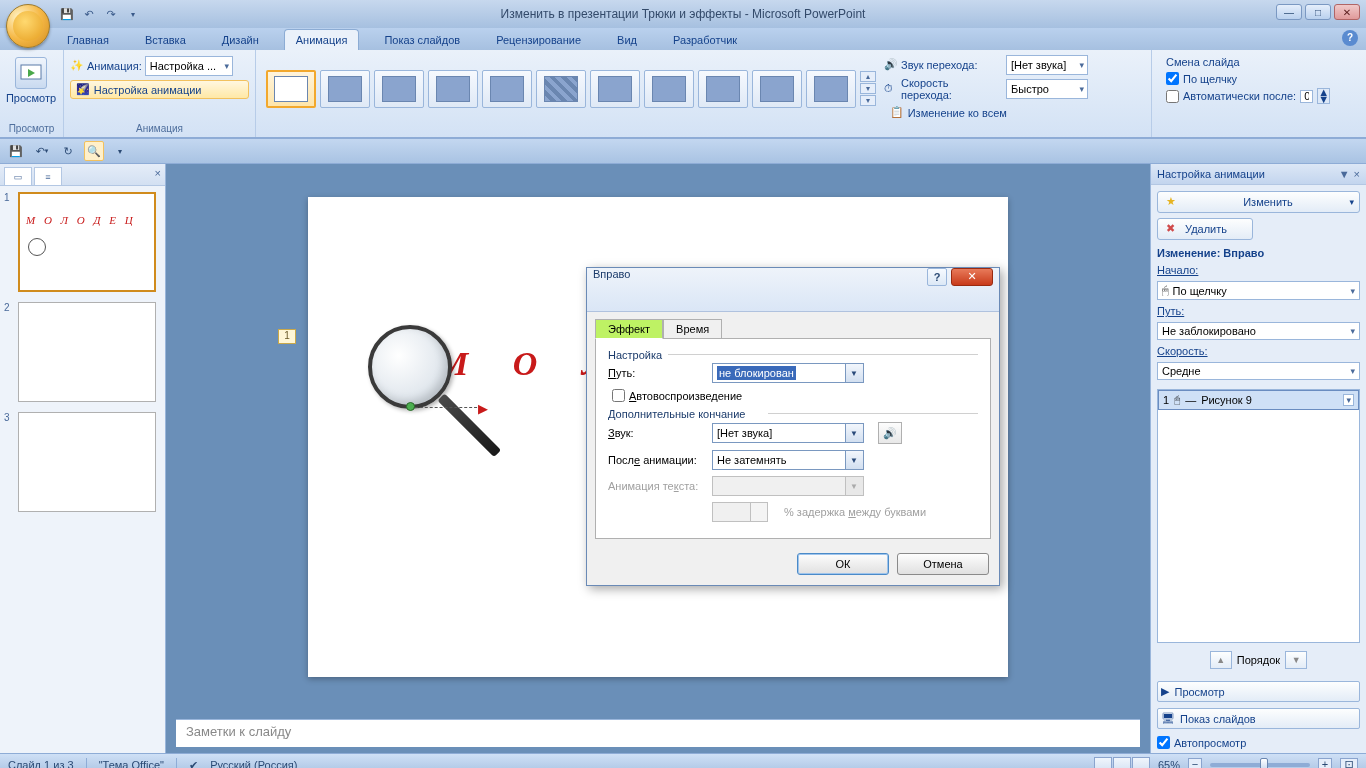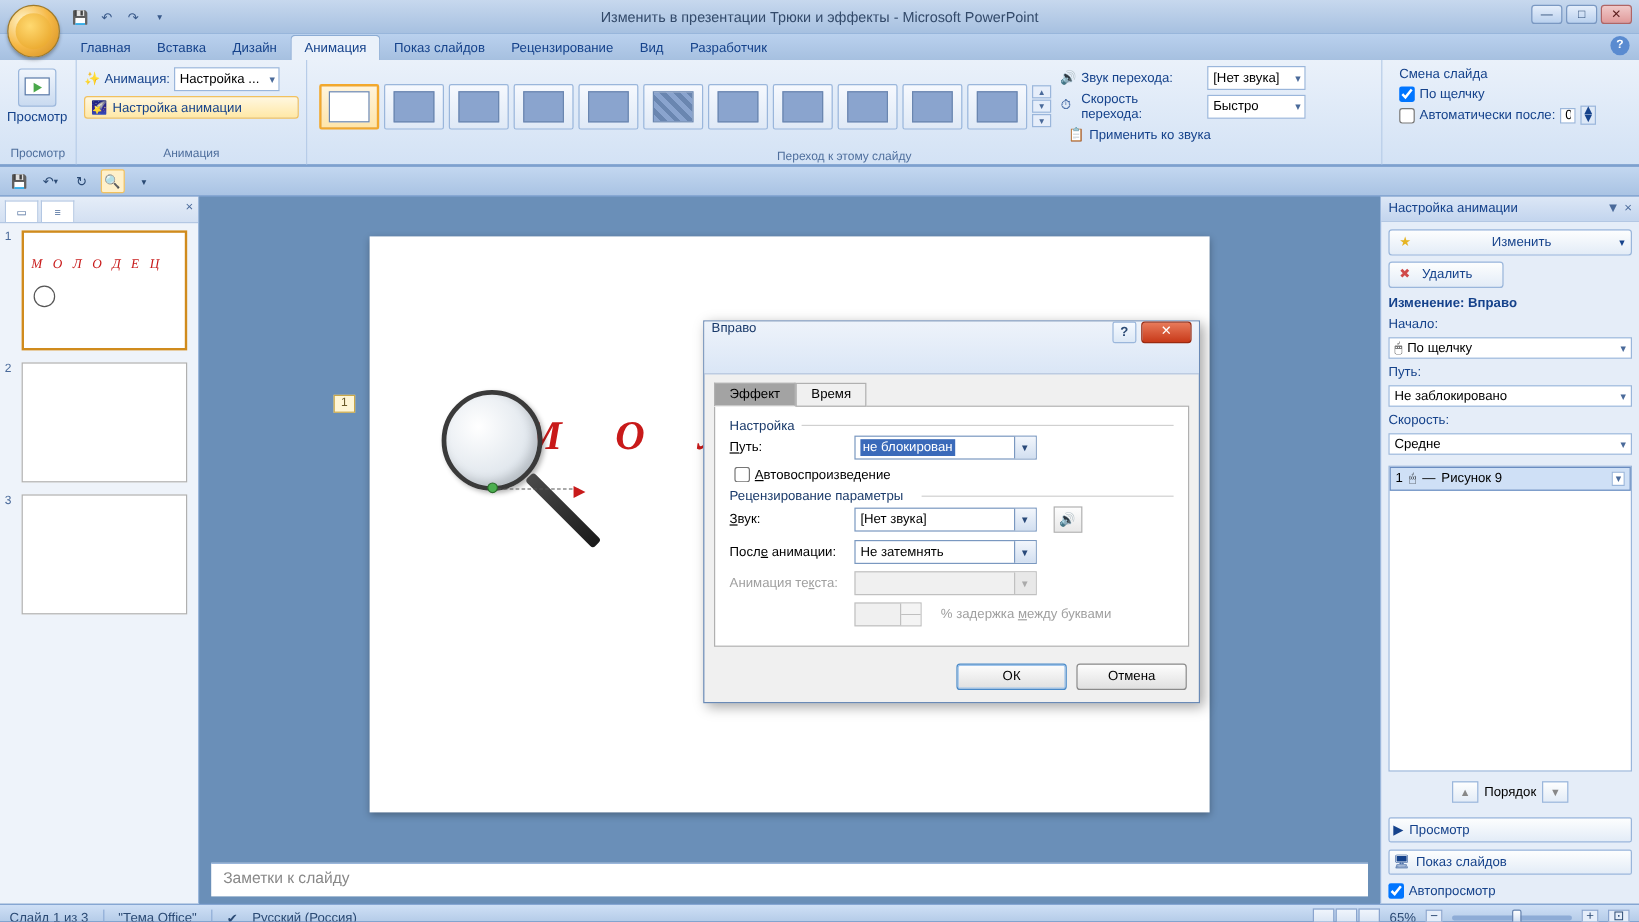--- a/index.html
+++ b/index.html
@@ -10,21 +10,21 @@
 .office-orb { width: 44px; height: 44px; position: absolute; left: 6px; top: 4px; z-index: 10; border-radius: 50%; background: radial-gradient(circle at 30% 30%, #fff5cc, #f6b947, #d08b1d); border: 1px solid #9e7a2b; box-shadow: 0 2px 3px rgba(0,0,0,0.3); }
 .office-orb::after { content: ""; position: absolute; inset: 6px; border-radius: 50%; background: radial-gradient(circle at 40% 35%, #ffd970, #e69e1f); }
 .qat { margin-left: 58px; display: flex; gap: 4px; align-items: center; }
 .qat-btn { width: 18px; height: 18px; display: flex; align-items: center; justify-content: center; color: #3a5a8a; }
 .title-text { position: absolute; left: 0; right: 0; text-align: center; color: #334a6a; font-size: 12px; pointer-events: none; }
 .win-ctrls { position: absolute; right: 6px; top: 4px; display: flex; gap: 3px; }
 .win-btn { width: 26px; height: 16px; background: linear-gradient(#e5eefb, #bad1ee); border: 1px solid #7a98c2; border-radius: 3px; display: flex; align-items: center; justify-content: center; font-size: 10px; color: #2b4a74; }
 .win-btn.close { background: linear-gradient(#f0c9c9, #e09a9a); border-color: #b06565; color: #5a1c1c; }
 
 
-.ribbon-tabs { height: 22px; background: linear-gradient(#bad1ee, #a6c0e0); display: flex; align-items: flex-end; padding-left: 56px; gap: 0; position: relative; }
+.ribbon-tabs { height: 22px; background: linear-gradient(#bad1ee, #a6c0e0); display: flex; align-items: flex-end; padding-left: 56px; gap: 14px; position: relative; }
 .tab { padding: 4px 11px; color: #15428b; border-radius: 4px 4px 0 0; cursor: default; }
 .tab.active { background: #eaf1fa; border: 1px solid #8cacd4; border-bottom: none; color: #15428b; }
 .ribbon-help { position: absolute; right: 8px; top: 2px; width: 16px; height: 16px; border-radius: 50%; background: #5a8bd0; color: #fff; text-align: center; font-weight: bold; line-height: 16px; font-size: 10px; }
 
 
 .ribbon { height: 88px; background: linear-gradient(#eaf1fa, #d3e2f5); border-bottom: 1px solid #8eacd6; display: flex; }
 .rgroup { border-right: 1px solid #b7cce8; padding: 2px 6px; display: flex; flex-direction: column; justify-content: space-between; }
 .rgroup-title { text-align: center; color: #4f6f9d; font-size: 10px; padding-bottom: 1px; }
 .rbtn { border: 1px solid transparent; border-radius: 3px; padding: 2px 5px; display: flex; align-items: center; gap: 4px; color: #15428b; }
 .big-btn { width: 50px; display: flex; flex-direction: column; align-items: center; gap: 3px; padding: 4px; }
@@ -91,21 +91,21 @@
 .anim-pane { width: 216px; background: #e5edf8; border-left: 1px solid #9ab6db; display: flex; flex-direction: column; }
 .ap-title { background: linear-gradient(#dce7f6,#c3d5ee); padding: 4px 6px; color: #15428b; display: flex; justify-content: space-between; align-items: center; border-bottom:1px solid #b3c7e3;}
 .ap-title .ctrls { display:flex; gap:4px; font-size:10px; color:#4a6a9a;}
 .ap-body { padding: 6px; display: flex; flex-direction: column; gap: 5px; flex: 1; }
 .ap-btn { border: 1px solid #9ab6db; background: linear-gradient(#fdfefe,#e3ecf7); padding: 3px 8px; border-radius: 3px; display: flex; align-items: center; gap: 5px; color: #15428b; position: relative; }
 .ap-btn.drop::after { content: "▾"; position: absolute; right: 5px; font-size: 9px; }
 .star-icon { width: 14px; height: 14px; display: inline-block; }
 .star-y { color: #e6b422; }
 .star-x { color: #d04a4a; }
 .ap-sec-title { color: #15428b; font-weight: bold; margin-top: 2px; }
-.ap-field-lbl { color: #15428b; }
+.ap-field-lbl { color: #15428b; text-decoration: underline; }
 .ap-combo { border: 1px solid #9ab6db; background: #fff; padding: 2px 18px 2px 4px; position: relative; display:flex; align-items:center; gap:4px; }
 .ap-combo::after { content: "▾"; position: absolute; right: 4px; font-size: 9px; color: #4a6a9a; }
 .anim-list { flex: 1; border: 1px solid #9ab6db; background: #fff; margin-top: 4px; min-height: 150px; }
 .anim-item { background: #cfe0f6; border: 1px solid #6a8cc0; padding: 3px 4px; display: flex; align-items: center; gap: 5px; position:relative;}
 .anim-item::after { content: "▾"; position:absolute; right:4px; font-size:9px; color:#4a6a9a; border:1px solid #9ab6db; padding:0 2px; background:#fff;}
 .order-row { display:flex; justify-content:center; align-items:center; gap:5px; padding:3px 0;}
 .order-btn { width:22px; height:18px; border:1px solid #9ab6db; background:linear-gradient(#fdfefe,#e3ecf7); display:flex;align-items:center;justify-content:center; font-size:9px; color:#888;}
 .ap-footer-btn { border:1px solid #9ab6db; background:linear-gradient(#fdfefe,#e3ecf7); padding:3px; display:flex;align-items:center; gap:5px; margin:3px 6px; border-radius:2px; color: #15428b;}
 .ap-chk { display:flex; align-items:center; gap:4px; padding:4px 6px; color:#15428b; }
 
@@ -120,21 +120,21 @@
 .zoom-btn { width:14px; height:14px; border:1px solid #8aa4ce; background:#e6eefa; text-align:center; line-height:11px; font-size:11px; color:#2b4a74;}
 
 
 .dialog { position: absolute; left: 586px; top: 267px; width: 414px; background: #f0f0f0; border: 1px solid #6a8ab6; box-shadow: 3px 3px 10px rgba(0,0,0,0.35); z-index: 100; }
 .dlg-title { height: 44px; background: linear-gradient(#eef3fa, #dae6f6); display: flex; align-items: flex-start; padding: 0 6px; color: #1a3a6a; border-bottom:1px solid #b0c2de;}
 .dlg-title-right { margin-left: auto; display: flex; gap: 4px; align-items:center;}
 .dlg-help { width:20px; height:18px; border:1px solid #9ab6db; background:linear-gradient(#f6faff,#dce8f6); border-radius:2px; text-align:center; color:#2b4a74; font-weight:bold; line-height:16px;}
 .dlg-close { width:42px; height:18px; background:linear-gradient(#e87a5a,#c83a1a); border:1px solid #9a2a10; border-radius:3px; color:#fff; text-align:center; line-height:15px; font-size:11px;}
 .dlg-tabs { display: flex; padding: 6px 8px 0 8px; gap: 0; }
 .dlg-tab { padding: 3px 12px; border: 1px solid #b0b0b0; background: #f0f0f0; position: relative; top: 1px; }
-.dlg-tab.active { background: #a3a3a3; border-bottom-color: #fff; z-index: 2; }
+.dlg-tab.active { background: #bef264; border-bottom-color: #fff; z-index: 2; }
 .dlg-body { background: #fff; margin: 0 8px 8px 8px; border: 1px solid #b0b0b0; padding: 10px 12px; }
 .fieldset-label { color: #1a3a6a; position:relative; }
 .fieldset-line { border-top:1px solid #d0d0d0; margin-top:-7px; margin-bottom:8px; margin-left:60px;}
 .fieldset-line2 { border-top:1px solid #d0d0d0; margin-top:-7px; margin-bottom:8px; margin-left:160px;}
 .frow { display: flex; align-items: center; margin-bottom: 6px; gap: 8px; }
 .flabel { width: 96px; color: #000; }
 .flabel.dis { color: #a0a0a0; }
 .fcombo { flex: 0 0 152px; height: 20px; border: 1px solid #7a98c0; background: #fff; display: flex; align-items: center; padding: 0 4px; position: relative; }
 .fcombo::after { content: ""; position: absolute; right: 0; top: 0; width: 17px; height: 18px; border-left: 1px solid #7a98c0; background: linear-gradient(#f2f6fc,#d2dff0); }
 .fcombo .arrow { position:absolute; right:5px; font-size:8px; color:#2a4a7a; z-index:1;}
@@ -270,25 +270,24 @@
           <span class="lbl">
               <span class="icon-sm">⏱</span>
               <span>Скорость перехода:</span>
             </span>
           <div class="combo" style="min-width:82px;">
               <span>Быстро</span>
             </div>
         </div>
         <div class="rbtn">
           <span>📋</span>
-          <span>Применить ко звука</span>
-        </div>
-      </div>
-    </div>
-    <div class="rgroup-title">Переход к этому слайду</div>
+          <span>Изменение ко всем</span>
+        </div>
+      </div>
+    </div>
   </div>
 
   <div class="rgroup" style="width:214px;border-right:none;gap:38px;">
     <div class="adv-opts">
       <div class="hdr">Смена слайда</div>
       <label class="chk">
           <input type="checkbox" checked="" style="">
           <span>По щелчку</span>
         </label>
       <label class="chk">
@@ -461,21 +460,21 @@
           <span class="val">не блокирован</span>
           <span class="arrow">▼</span>
         </div>
     </div>
     <div class="frow" style="padding-left:4px;">
       <label class="fchk">
           <input type="checkbox" style="">
           <span><span class="u">А</span>втовоспроизведение</span>
         </label>
     </div>
-    <div class="fieldset-label">Рецензирование параметры</div>
+    <div class="fieldset-label">Дополнительные кончание</div>
     <div class="fieldset-line2"></div>
     <div class="frow">
       <span class="flabel"><span class="u">З</span>вук:</span>
       <div class="fcombo">
           <span>[Нет звука]</span>
           <span class="arrow">▼</span>
         </div>
       <div class="ficonbtn">🔊</div>
     </div>
     <div class="frow">

